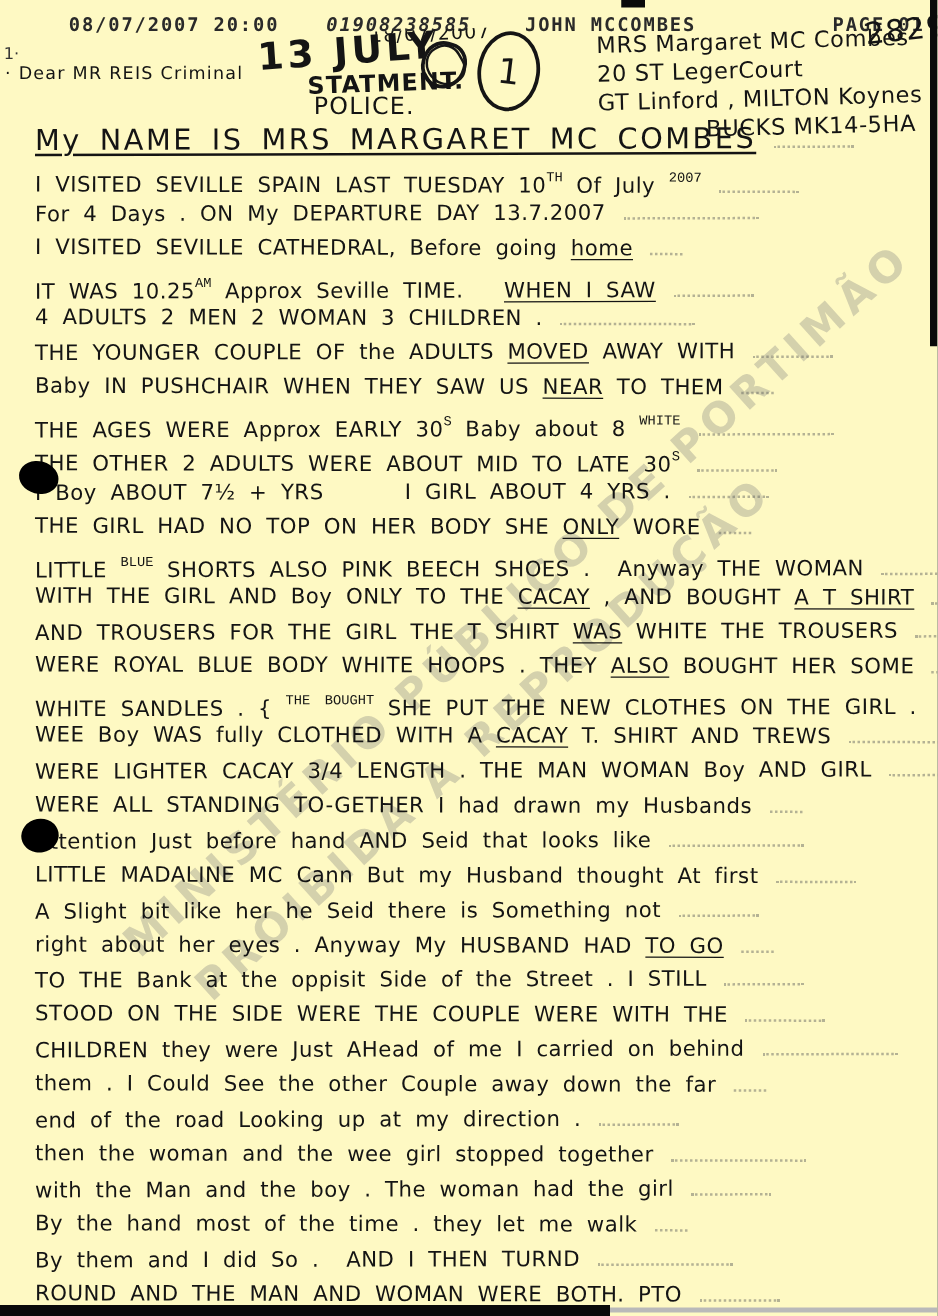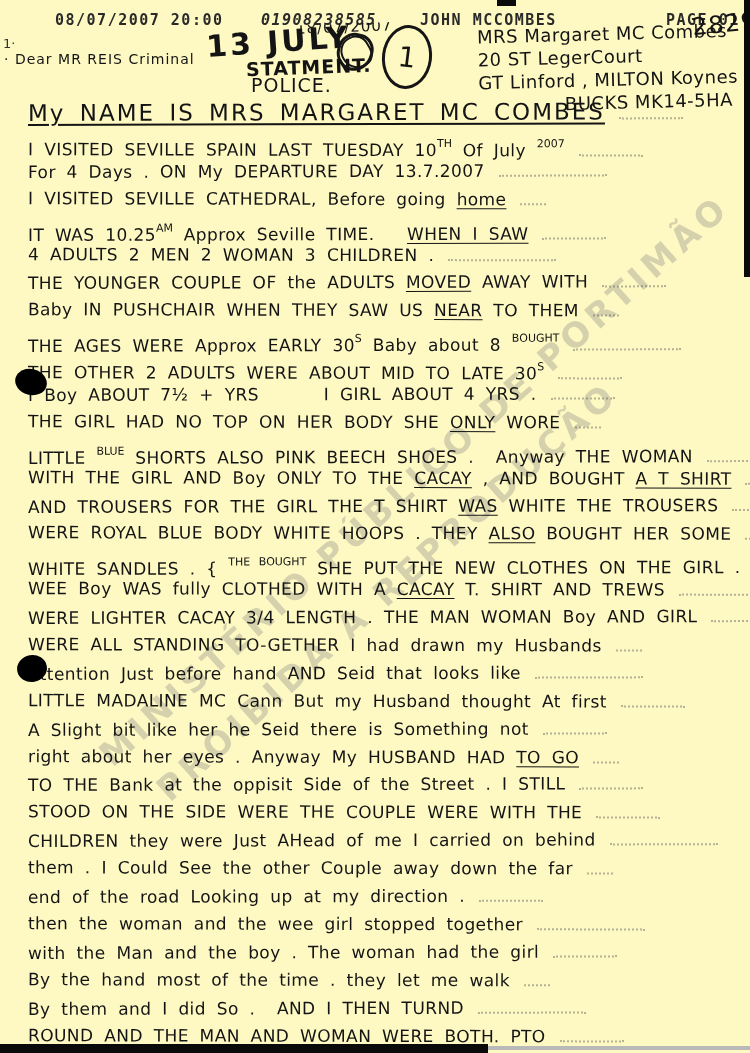--- a/index.html
+++ b/index.html
@@ -39,21 +39,21 @@
   .salutation{position:absolute;left:4px;top:51px;font-size:14px;letter-spacing:1px;}
   .margin-mark{position:absolute;left:3px;top:36px;font-size:13px;color:#333;}
   
   .body-lines{position:absolute;left:28px;top:96px;width:736px;font-size:17px;
               word-spacing:5px;letter-spacing:0.4px;}
   .hw-line{height:27.9px;line-height:27.9px;white-space:pre;}
   .hw-line:nth-child(odd){transform:rotate(-0.15deg);}
   .hw-line:nth-child(even){transform:rotate(0.12deg);}
   .hw-line.first{font-size:23px;height:34px;line-height:32px;letter-spacing:2px;}
   .hw-line .u{text-decoration:underline;text-underline-offset:3px;}
-  .hw-line .sup{font-size:11px;vertical-align:9px;letter-spacing:0;}
+  .hw-line .sup{font-size:11px;vertical-align:9px;letter-spacing:0;font-family:Liberation Mono, monospace;}
   .hw-line::after{content:"";display:inline-block;width:64px;margin-left:14px;
                   border-bottom:2px dotted rgba(90,90,90,0.45);}
   .hw-line:nth-child(3n)::after{width:108px;}
   .hw-line:nth-child(4n)::after{width:26px;}
   
   .wm{position:absolute;white-space:nowrap;font-weight:bold;font-size:34px;letter-spacing:5px;
       color:rgba(125,125,125,0.32);transform:rotate(-42deg);text-align:center;}
   .wm1{left:30px;top:545px;width:580px;}
   .wm2{left:95px;top:600px;width:520px;}
   
@@ -102,21 +102,21 @@
 
   <div class="body-lines hw">
     <div class="hw-line first"><span class="u">My NAME IS MRS MARGARET MC COMBES</span></div>
     <div class="hw-line"><span>I VISITED SEVILLE SPAIN LAST TUESDAY 10</span><span class="sup">TH</span><span> Of July </span><span class="sup">2007</span></div>
     <div class="hw-line"><span>For 4 Days . ON My DEPARTURE DAY 13.7.2007</span></div>
     <div class="hw-line"><span>I VISITED SEVILLE CATHEDRAL, Before going </span><span class="u">home</span></div>
     <div class="hw-line"><span>IT WAS 10.25</span><span class="sup">AM</span><span> Approx Seville TIME.   </span><span class="u">WHEN I SAW</span></div>
     <div class="hw-line"><span>4 ADULTS 2 MEN 2 WOMAN 3 CHILDREN .</span></div>
     <div class="hw-line"><span>THE YOUNGER COUPLE OF the ADULTS </span><span class="u">MOVED</span><span> AWAY WITH</span></div>
     <div class="hw-line"><span>Baby IN PUSHCHAIR WHEN THEY SAW US </span><span class="u">NEAR</span><span> TO THEM</span></div>
-    <div class="hw-line"><span>THE AGES WERE Approx EARLY 30</span><span class="sup">S</span><span> Baby about 8 </span><span class="sup">BOUGHT</span></div>
+    <div class="hw-line"><span>THE AGES WERE Approx EARLY 30</span><span class="sup">S</span><span> Baby about 8 </span><span class="sup">WHITE</span></div>
     <div class="hw-line"><span>THE OTHER 2 ADULTS WERE ABOUT MID TO LATE 30</span><span class="sup">S</span></div>
     <div class="hw-line"><span>I Boy ABOUT 7½ + YRS      I GIRL ABOUT 4 YRS .</span></div>
     <div class="hw-line"><span>THE GIRL HAD NO TOP ON HER BODY SHE </span><span class="u">ONLY</span><span> WORE</span></div>
     <div class="hw-line"><span>LITTLE </span><span class="sup">BLUE</span><span> SHORTS ALSO PINK BEECH SHOES .  Anyway THE WOMAN</span></div>
     <div class="hw-line"><span>WITH THE GIRL AND Boy ONLY TO THE </span><span class="u">CACAY</span><span> , AND BOUGHT </span><span class="u">A T SHIRT</span></div>
     <div class="hw-line"><span>AND TROUSERS FOR THE GIRL THE T SHIRT </span><span class="u">WAS</span><span> WHITE THE TROUSERS</span></div>
     <div class="hw-line"><span>WERE ROYAL BLUE BODY WHITE HOOPS . THEY </span><span class="u">ALSO</span><span> BOUGHT HER SOME</span></div>
     <div class="hw-line"><span>WHITE SANDLES . { </span><span class="sup">THE BOUGHT</span><span> SHE PUT THE NEW CLOTHES ON THE GIRL .  THE</span></div>
     <div class="hw-line"><span>WEE Boy WAS fully CLOTHED WITH A </span><span class="u">CACAY</span><span> T. SHIRT AND TREWS</span></div>
     <div class="hw-line"><span>WERE LIGHTER CACAY 3/4 LENGTH . THE MAN WOMAN Boy AND GIRL</span></div>

